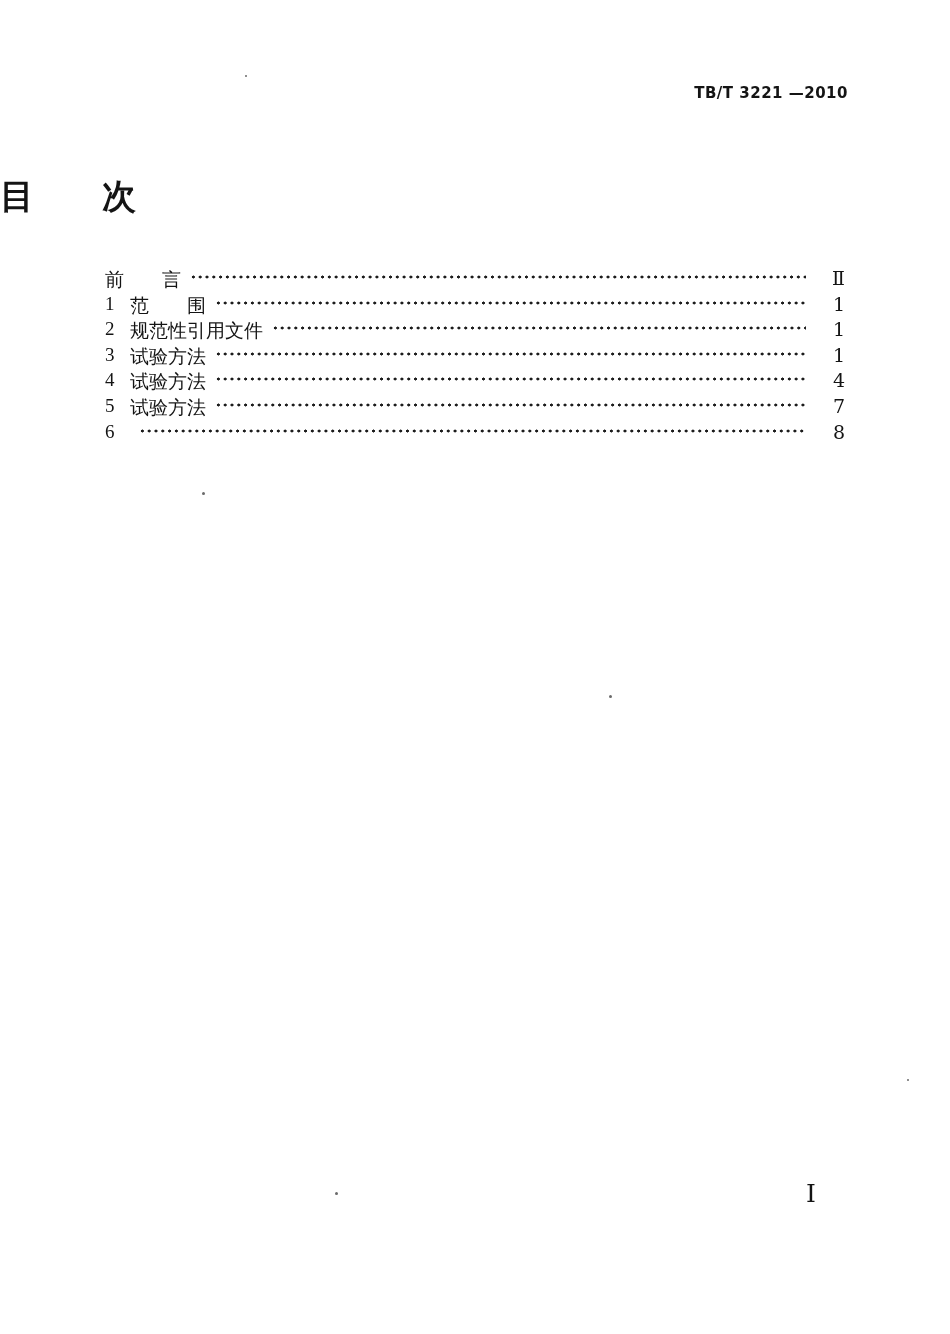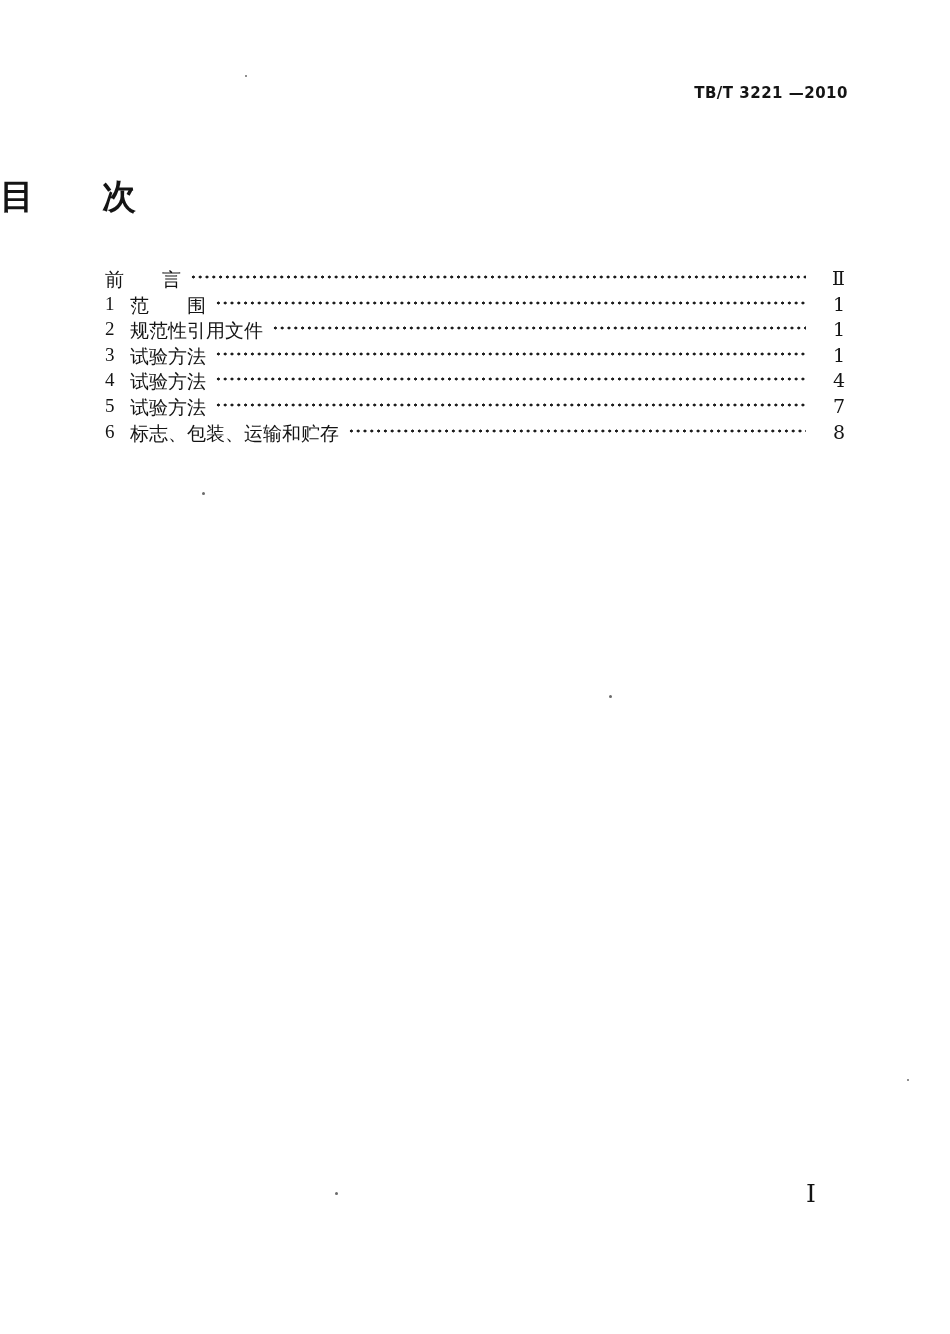--- a/index.html
+++ b/index.html
@@ -130,21 +130,20 @@
 
   <div class="toc-row">
     <span class="toc-num">5</span>
     <span class="toc-title">试验方法</span>
     <span class="leader"></span>
     <span class="toc-page">7</span>
   </div>
 
   <div class="toc-row">
     <span class="toc-num">6</span>
-    <span class="toc-title">标志、包装、运输和贮存</span>
     <span class="leader"></span>
     <span class="toc-page">8</span>
   </div>
 
 </div>
 
 <div class="footer-page">Ⅰ</div>
 
 <div class="speck" style="left:245px; top:75px; width:2px; height:2px;"></div>
 <div class="speck" style="left:202px; top:492px;"></div>

